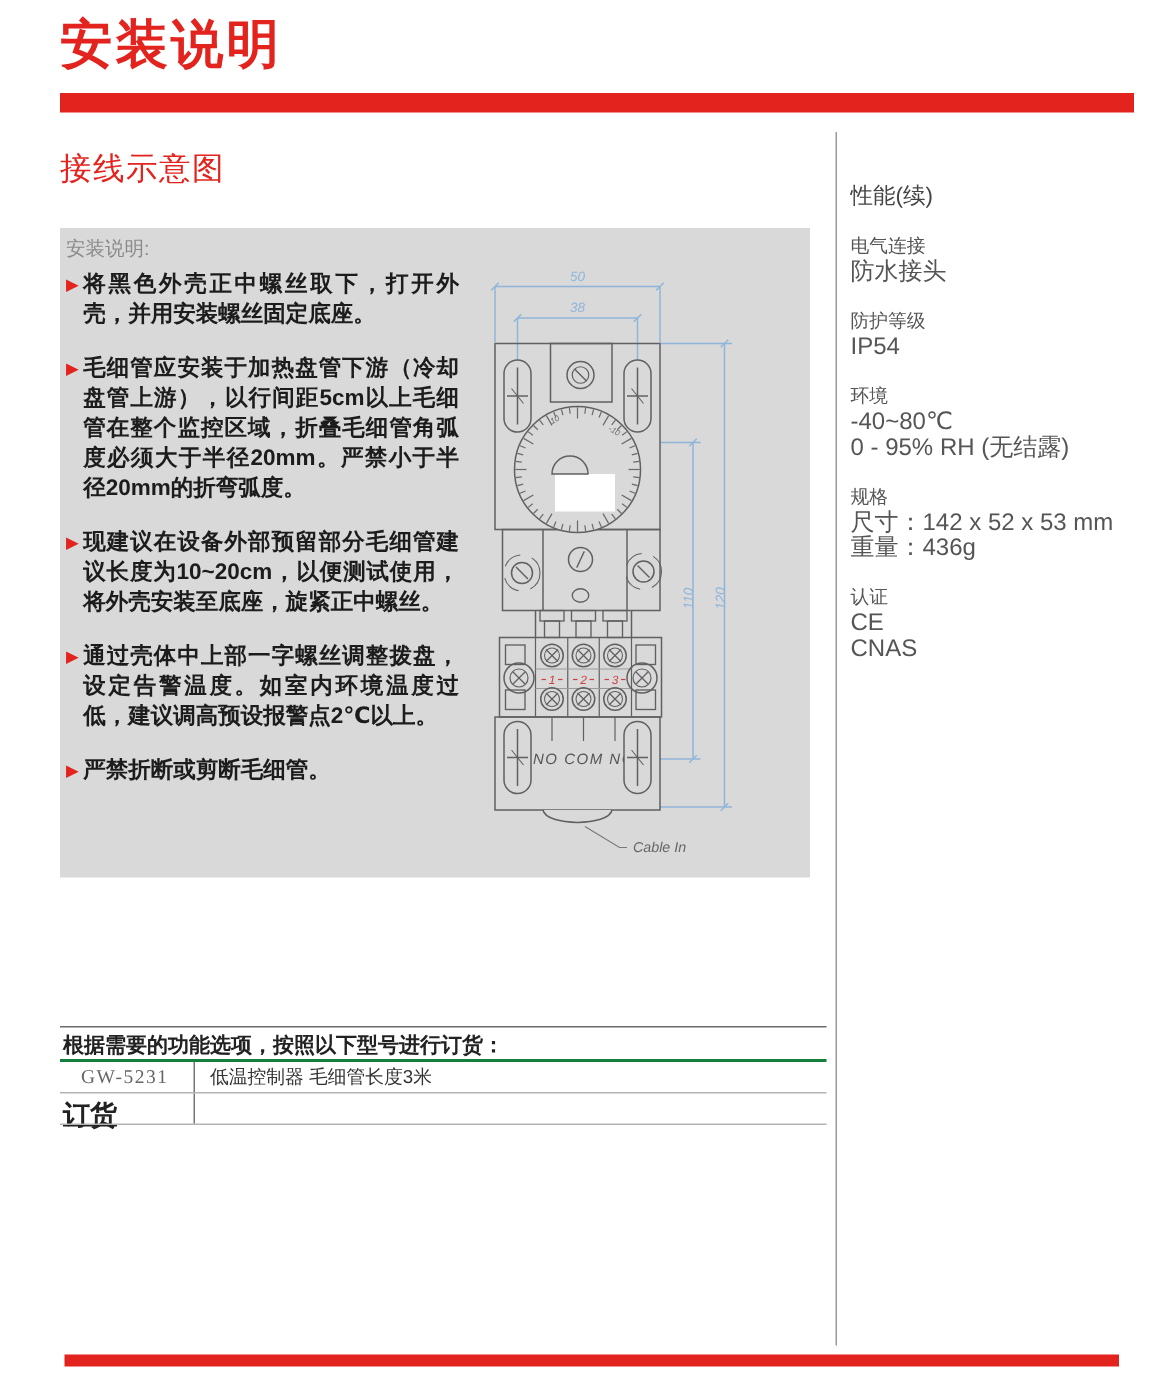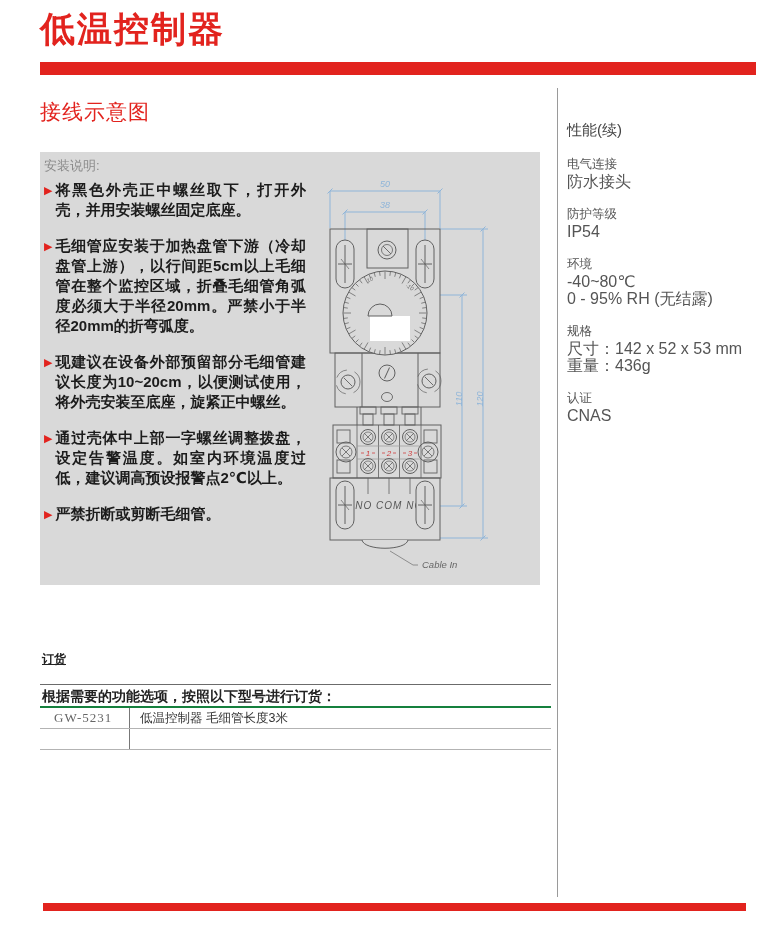--- a/index.html
+++ b/index.html
@@ -23,35 +23,35 @@
   .bullet .btxt{font-size:15px;font-weight:bold;color:#1c1c1c;line-height:20px;text-align:justify;}
   .diagram-wrap{position:absolute;left:270px;top:12px;width:230px;height:420px;font-style:italic;}
   
   .sidebar{left:567px;top:110px;width:190px;}
   .sb-heading{font-size:15px;color:#444;margin:11px 0 16px 0;}
   .sb-group{margin-bottom:16px;margin-top:16px;}
   .sb-title{font-size:12.5px;color:#555;line-height:17px;}
   .sb-line{font-size:16px;color:#555;line-height:17px;}
   
   .order-rule{left:40px;top:684px;width:511px;height:1px;background:#6b6b6b;}
-  .order-heading{left:42px;top:651px;font-size:12px;font-weight:bold;color:#222;text-decoration:underline;}
+  .order-heading{left:42px;top:731px;font-size:18px;font-weight:bold;color:#222;text-decoration:underline;}
   .order-sub{left:42px;top:688px;font-size:14px;font-weight:bold;color:#222;}
   .order-table{left:40px;top:706px;width:511px;border-top:2px solid #15803d;}
   .order-row{display:flex;height:20px;border-bottom:1px solid #b3b3b3;}
   .cell-model{width:90px;border-right:1px solid #777;font-family:"Liberation Serif","DejaVu Serif",serif;
     font-size:13px;color:#666;line-height:20px;padding-left:14px;box-sizing:border-box;letter-spacing:1px;}
   .cell-desc{flex:1;font-size:12.5px;color:#333;line-height:20px;padding-left:10px;}
   
   .bottom-bar{left:43px;top:903px;width:703px;height:8px;background:#e2231e;}
   svg text{font-family:"Liberation Sans","DejaVu Sans",sans-serif;}
 </style>
 </head>
 <body>
 
-<div class="abs page-title">低温控制器</div>
+<div class="abs page-title">安装说明</div>
 <div class="abs top-bar"></div>
 <div class="abs v-divider"></div>
 <div class="abs section-heading">接线示意图</div>
 
 <div class="abs panel">
   <div class="panel-heading">安装说明:</div>
   <div class="bullets">
     <div class="bullet">
       <span class="tri">▶</span>
       <span class="btxt">将黑色外壳正中螺丝取下，打开外壳，并用安装螺丝固定底座。</span>
@@ -290,20 +290,21 @@
     <div class="sb-line">-40~80℃</div>
     <div class="sb-line">0 - 95% RH (无结露)</div>
   </div>
   <div class="sb-group">
     <div class="sb-title">规格</div>
     <div class="sb-line">尺寸：142 x 52 x 53 mm</div>
     <div class="sb-line">重量：436g</div>
   </div>
   <div class="sb-group">
     <div class="sb-title">认证</div>
+    <div class="sb-line">CE</div>
     <div class="sb-line">CNAS</div>
   </div>
 </div>
 
 <div class="abs order-rule"></div>
 <div class="abs order-heading">订货</div>
 <div class="abs order-sub">根据需要的功能选项，按照以下型号进行订货：</div>
 <div class="abs order-table">
   <div class="order-row">
     <div class="cell-model">GW-5231</div>

